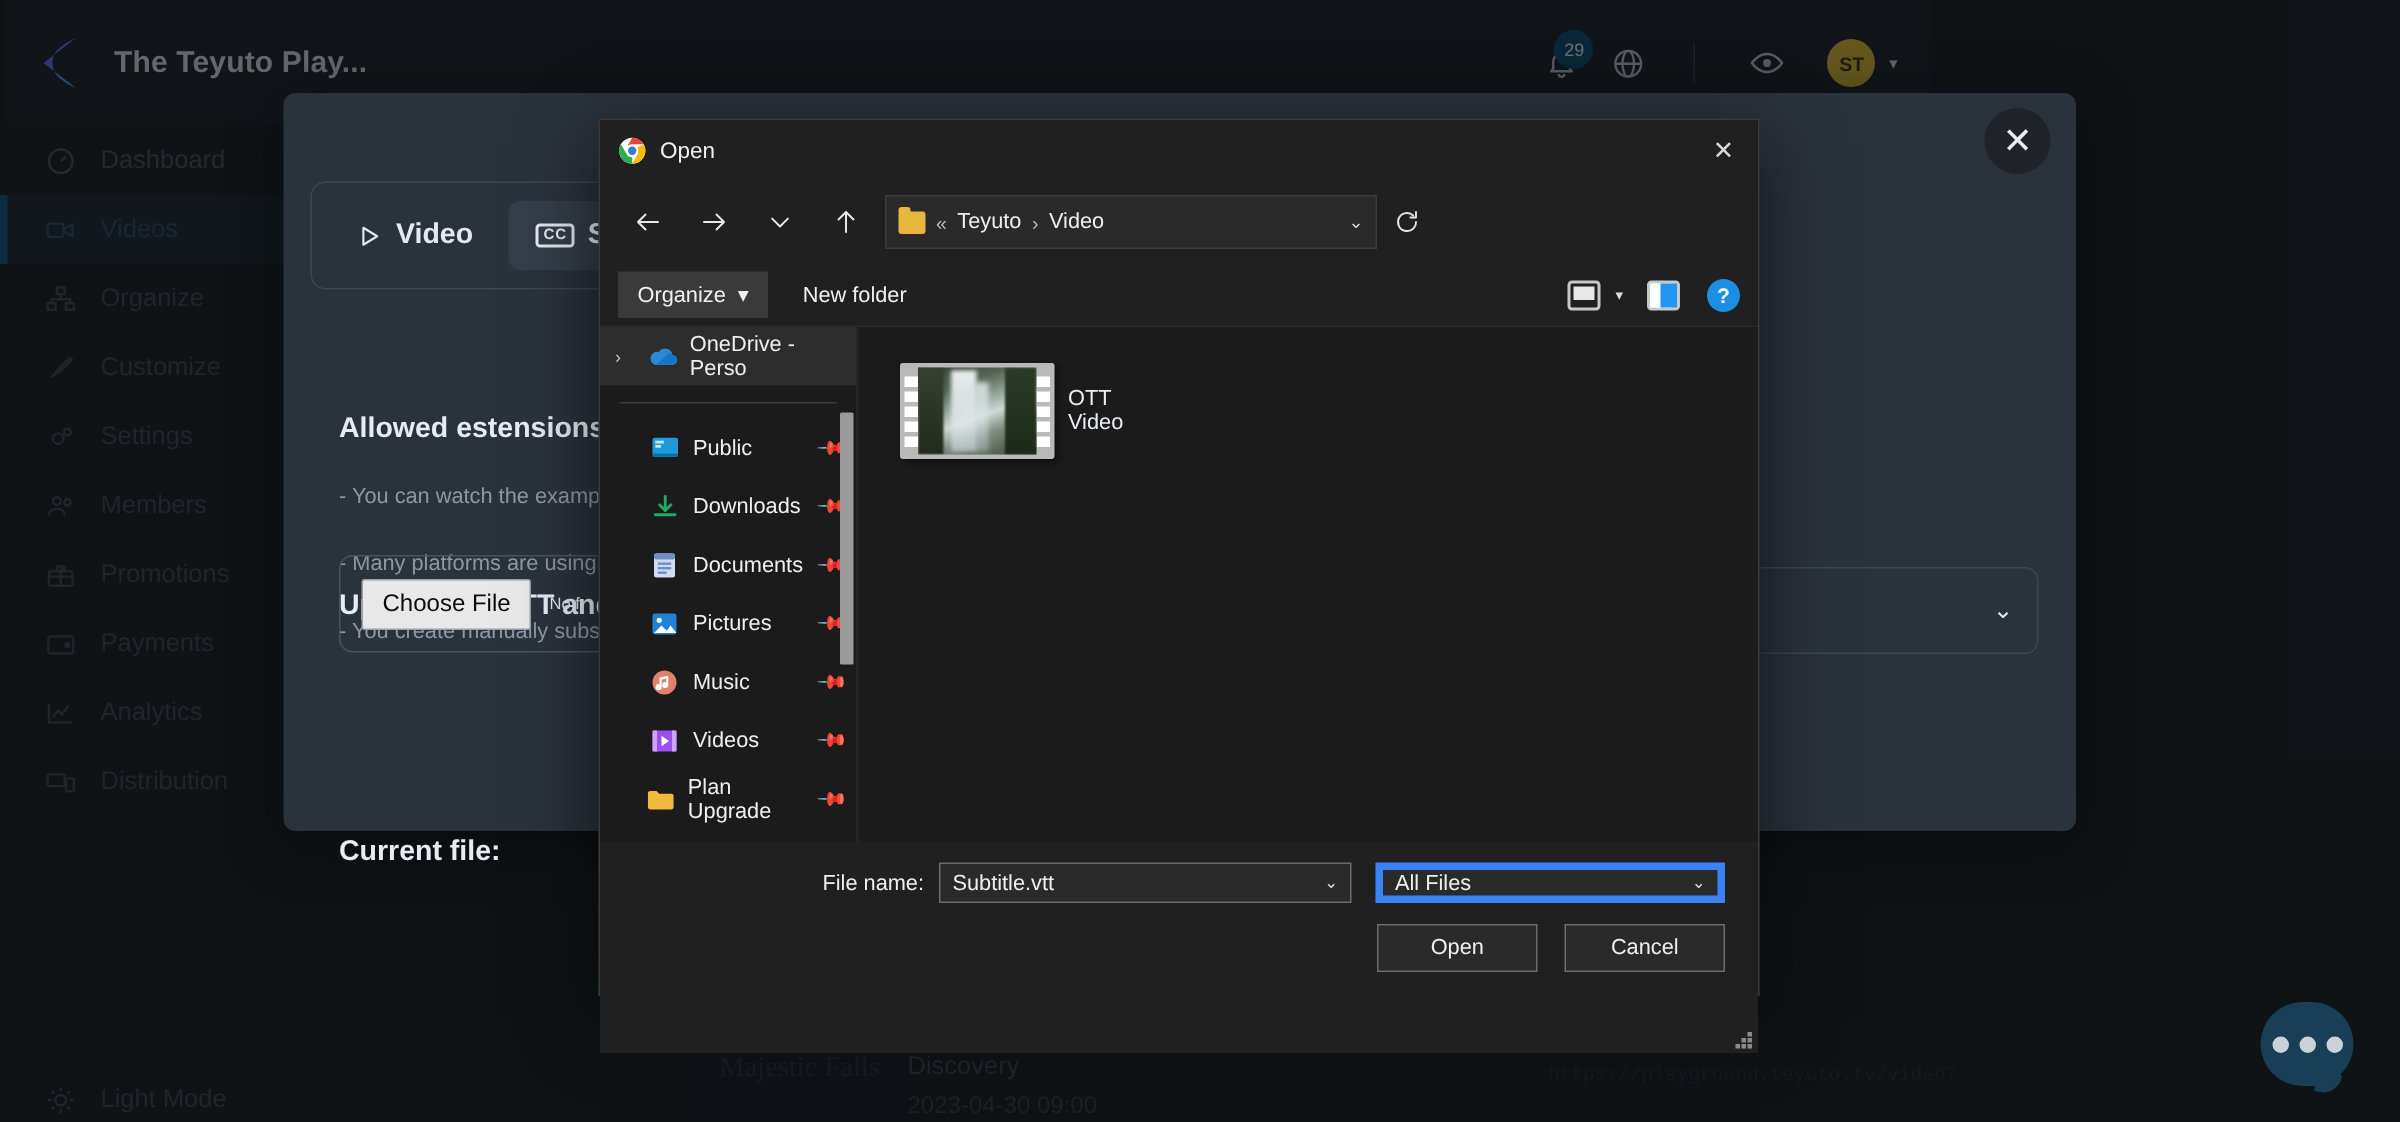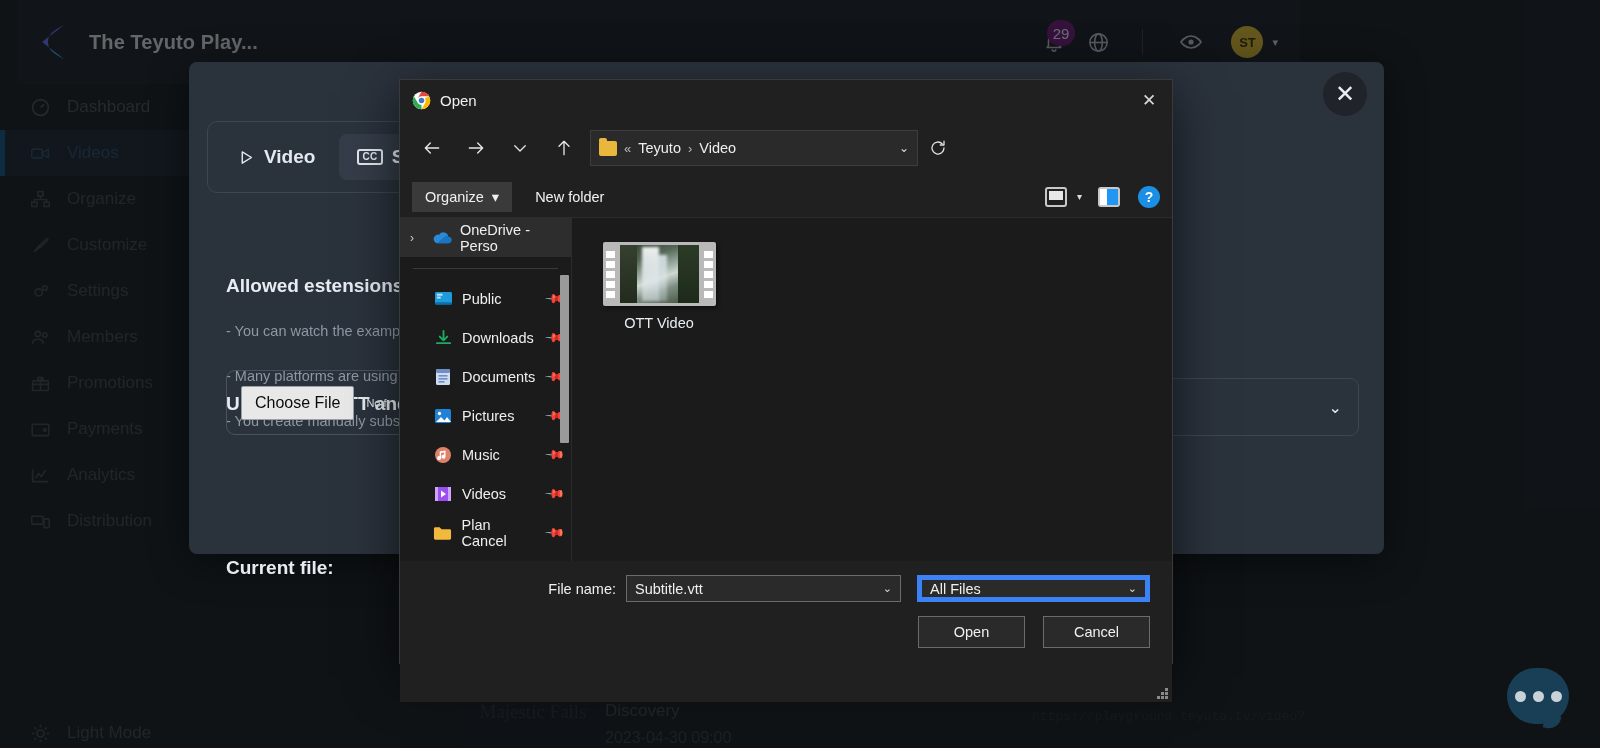--- a/index.html
+++ b/index.html
@@ -8,21 +8,21 @@
     overflow: hidden;
     background: #14181d;
     font-family: "Liberation Sans", sans-serif;
   }
   #root { position: relative; width: 1600px; height: 748px; }
 
   
   .app-bg { position: absolute; inset: 0; background: #171b21; }
 
   .app-header {
-    position: absolute; top: 0; left: 17px; width: 1283px; height: 84px;
+    position: absolute; top: 0; left: 4px; width: 1283px; height: 84px;
     background: #1c2026;
     display: flex; align-items: center;
   }
   .logo-wrap { width: 72px; display: flex; justify-content: center; align-items: center; }
   .logo-mark { width: 30px; height: 38px; }
   .app-title {
     font-size: 20px; font-weight: 700; color: #cfd4da; letter-spacing: .1px;
   }
   .search-box {
     position: absolute; left: 313px; top: 17px;
@@ -34,22 +34,22 @@
   .search-kbd { color: #9aa1ab; font-size: 14px; }
 
   .hdr-right {
     position: absolute; right: 22px; top: 0; height: 84px;
     display: flex; align-items: center; gap: 0;
   }
   .hdr-icon { position: relative; width: 44px; height: 44px; display: flex; align-items: center; justify-content: center; color: #b9bfc7; }
   .badge {
     position: absolute; top: 0px; right: 1px;
     min-width: 26px; height: 26px; border-radius: 13px;
-    background: #701a75; color: #d6e9f8;
-    font-size: 15px; display: flex; align-items: center; justify-content: center;
+    background: #0c4a6e; color: #d6e9f8;
+    font-size: 12px; display: flex; align-items: center; justify-content: center;
     padding: 0 6px;
   }
   .hdr-sep { width: 1px; height: 26px; background: #3b414a; margin: 0 26px 0 22px; }
   .avatar {
     width: 32px; height: 32px; border-radius: 50%;
     background: #d6b430; color: #3b3206;
     font-size: 13px; font-weight: 700;
     display: flex; align-items: center; justify-content: center;
     margin-left: 18px;
   }
@@ -244,21 +244,21 @@
   .tree-arrow { width: 14px; color: #c9c9c9; font-size: 12px; }
   .tree-ico { width: 22px; height: 20px; display: flex; align-items: center; justify-content: center; }
   .tree-pin { margin-left: auto; color: #9aa4ae; font-size: 13px; transform: rotate(45deg); }
   .tree-divider { height: 1px; background: #3a3a3a; margin: 11px 13px 10px 13px; }
   .tree-scroll {
     position: absolute; right: 2px; top: 57px; width: 9px; height: 168px;
     background: #9a9a9a; border-radius: 1px;
   }
 
   .wo-files { flex: 1; background: #1b1b1b; padding: 24px 0 0 28px; }
-  .file-tile { width: 118px; display: flex; flex-direction: column; align-items: center; gap: 9px; }
+  .file-tile { width: 118px; display: flex; flex-direction: row; align-items: center; gap: 9px; }
   .film-strip {
     width: 113px; height: 64px; background: #b9b9b9; border-radius: 2px;
     display: flex; align-items: center; justify-content: space-between;
     padding: 0 3px; box-shadow: 2px 2px 4px rgba(0,0,0,.5);
   }
   .perfs { display: flex; flex-direction: column; gap: 3px; }
   .perf { width: 9px; height: 7px; background: #fff; }
   .film-img {
     width: 79px; height: 58px; overflow: hidden; position: relative;
     background: linear-gradient(160deg,#2e3d30 0%,#536554 25%,#9fb0a6 45%,#cfd8d2 55%,#7e8e82 70%,#37472f 100%);
@@ -686,21 +686,21 @@
           <span class="tree-pin">📌</span>
         </div>
 
         <div class="tree-row">
           <span class="tree-arrow"></span>
           <span class="tree-ico">
             <svg width="19" height="16" viewBox="0 0 20 16">
               <path d="M1 3.5A1.5 1.5 0 0 1 2.5 2H7l2 2h8.5A1.5 1.5 0 0 1 19 5.5v8A1.5 1.5 0 0 1 17.5 15h-15A1.5 1.5 0 0 1 1 13.5z" fill="#f2b93d"></path>
               </svg>
           </span>
-          <span>Plan Cancel</span>
+          <span>Plan Upgrade</span>
           <span class="tree-pin">📌</span>
         </div>
 
         <div class="tree-scroll"></div>
       </div>
 
       <div class="wo-files">
         <div class="file-tile">
           <div class="film-strip">
             <span class="perfs">

